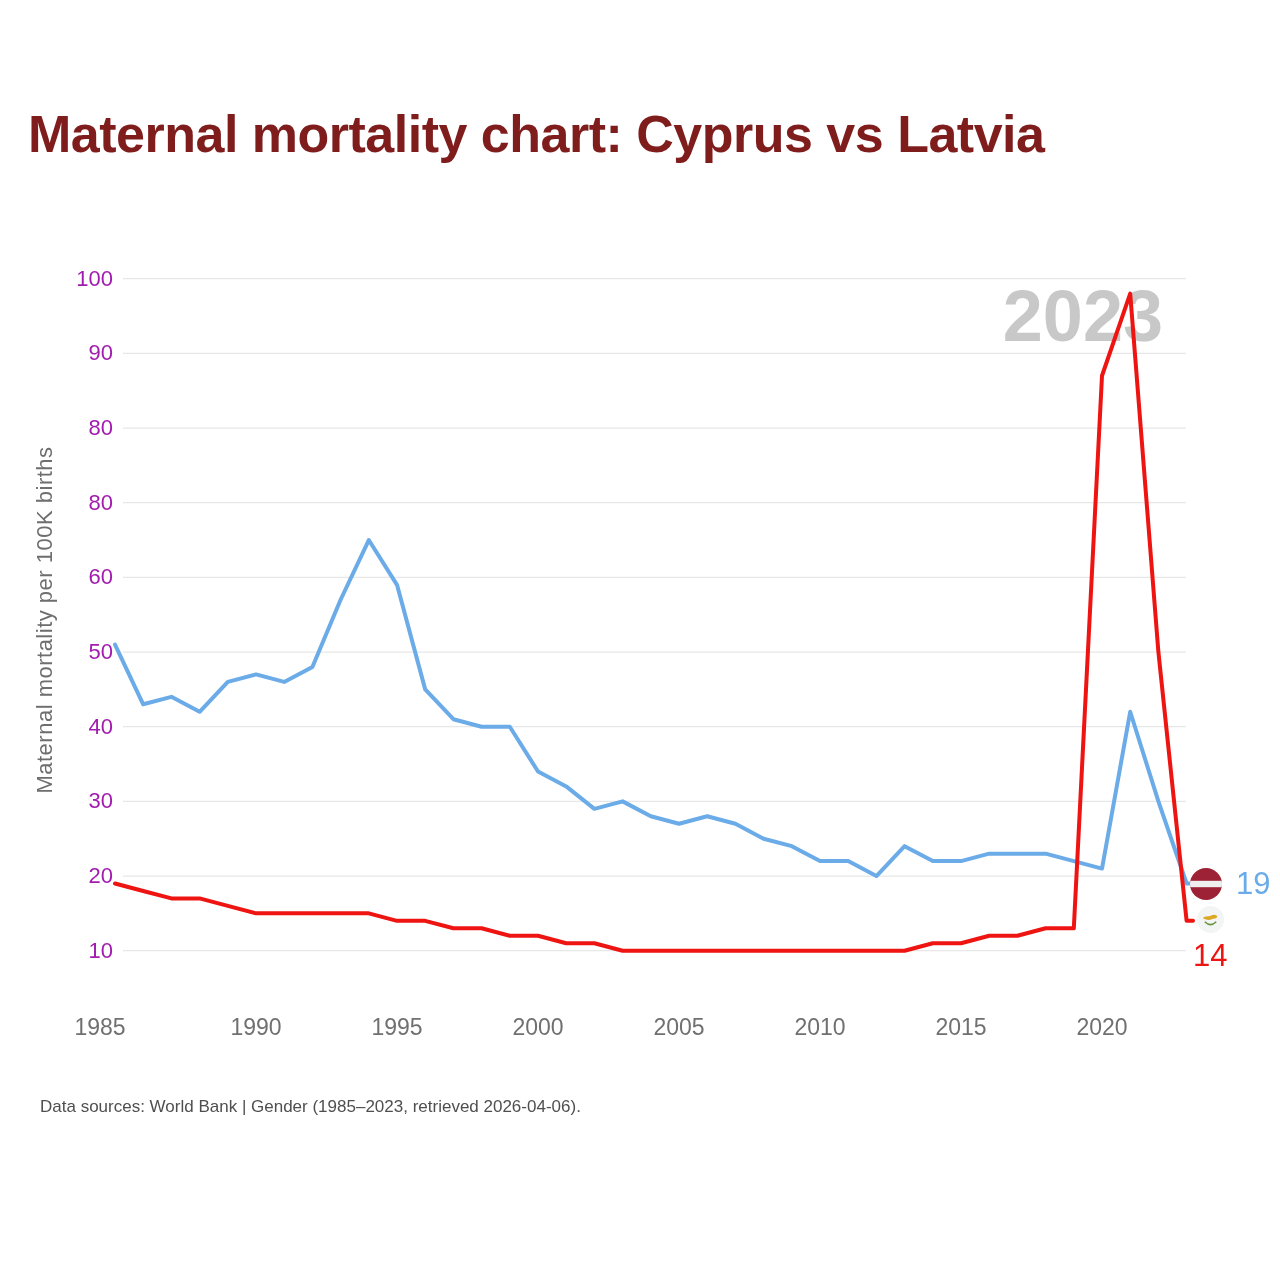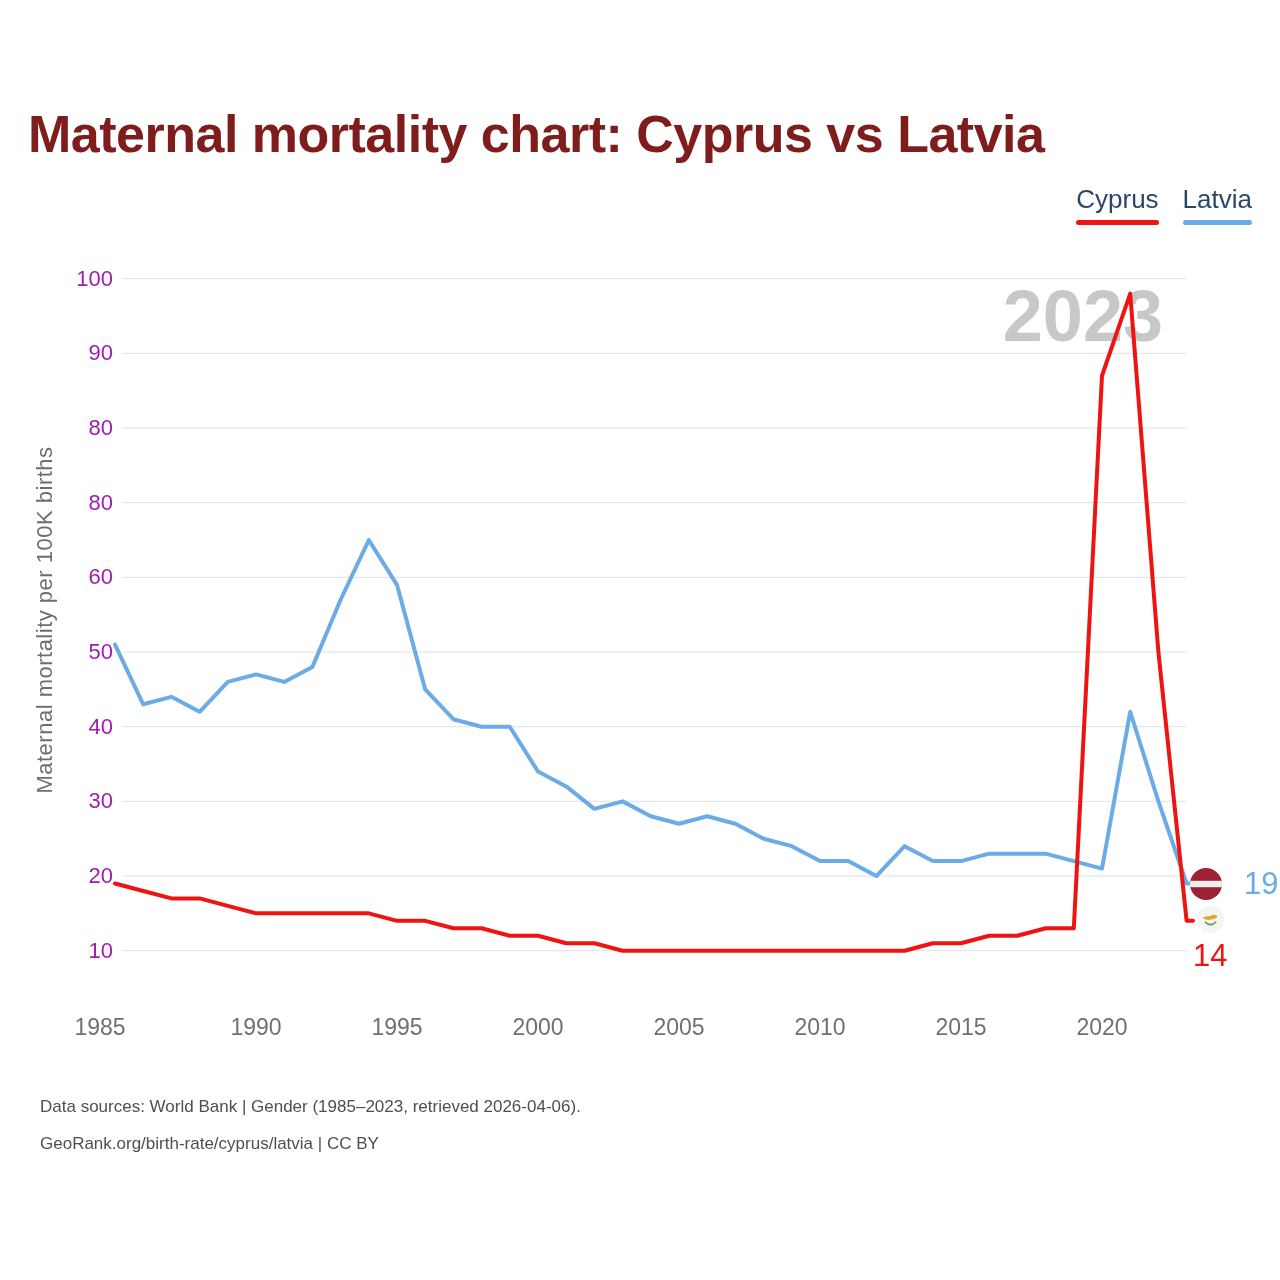--- a/index.html
+++ b/index.html
@@ -22,44 +22,34 @@
 
   .y-axis-title{position:absolute;left:45px;top:620px;
                 transform:translate(-50%,-50%) rotate(-90deg);
                 font-size:22px;color:#6e6e6e;white-space:nowrap;letter-spacing:0.5px;}
   .ytick{position:absolute;left:33px;width:80px;text-align:right;font-size:22px;
          line-height:28px;color:#a21caf;}
   .xtick{position:absolute;top:1014px;transform:translateX(-50%);font-size:23px;
          color:#707070;}
 
   .end-row{position:absolute;display:flex;align-items:center;}
-  .end-row.latvia{left:1190px;top:866px;gap:22px;}
+  .end-row.latvia{left:1190px;top:866px;gap:14px;}
   .end-row.cyprus{left:1193px;top:906px;gap:5px;flex-direction:column;}
   .end-value{font-size:31px;font-weight:400;}
 
   .footer{position:absolute;left:40px;top:1088px;font-size:17px;line-height:37px;
           color:#4f4f4f;}
 </style>
 </head>
 <body>
 
 <div id="page">
 
   <div class="title">Maternal mortality chart: Cyprus vs Latvia</div>
 
-  <div class="legend">
-    <div class="legend-item">
-      <span class="legend-label">Cyprus</span>
-      <span class="legend-underline" id="ul-cyprus" style="background: rgb(238, 20, 17);"></span>
-    </div>
-    <div class="legend-item">
-      <span class="legend-label">Latvia</span>
-      <span class="legend-underline" id="ul-latvia" style="background: rgb(106, 171, 232);"></span>
-    </div>
-  </div>
 
   <svg id="chart-svg" width="1280" height="1280">
       <line x1="123" x2="1186" y1="950.7" y2="950.7" class="gridline"></line>
       <line x1="123" x2="1186" y1="876.0333" y2="876.0333" class="gridline"></line>
       <line x1="123" x2="1186" y1="801.3666000000001" y2="801.3666000000001" class="gridline"></line>
       <line x1="123" x2="1186" y1="726.6999000000001" y2="726.6999000000001" class="gridline"></line>
       <line x1="123" x2="1186" y1="652.0332000000001" y2="652.0332000000001" class="gridline"></line>
       <line x1="123" x2="1186" y1="577.3665000000001" y2="577.3665000000001" class="gridline"></line>
       <line x1="123" x2="1186" y1="502.69980000000004" y2="502.69980000000004" class="gridline"></line>
       <line x1="123" x2="1186" y1="428.0331000000001" y2="428.0331000000001" class="gridline"></line>
@@ -113,16 +103,15 @@
     <svg width="27" height="27" viewBox="0 0 27 27">
       <circle cx="13.5" cy="13.5" r="13.5" fill="#f2f5f3"></circle>
       <path d="M6.2,11.8 c1.6,-1.9 4.2,-1.3 6.2,-1.6 c2.0,-0.3 3.4,-1.7 5.6,-1.3 c1.5,0.3 2.6,1.2 2.0,2.3 c-0.9,1.5 -3.1,1.0 -4.7,1.8 c-2.0,1.0 -4.5,1.3 -6.6,0.5 c-1.4,-0.6 -3.0,-0.8 -2.5,-1.7 z" fill="#dca826"></path>
       <path d="M7.8,15.8 q5.7,5.6 11.4,0" stroke="#6a9440" stroke-width="1.6" fill="none"></path>
     </svg>
     <span class="end-value" id="val-cyprus" style="color: rgb(238, 20, 17);">14</span>
   </div>
 
   <div class="footer">
     <div>Data sources: World Bank | Gender (1985–2023, retrieved 2026-04-06).</div>
-    <div>GeoRank.org/birth-rate/cyprus/latvia | CC BY</div>
   </div>
 
 </div>
 
 </body></html>

